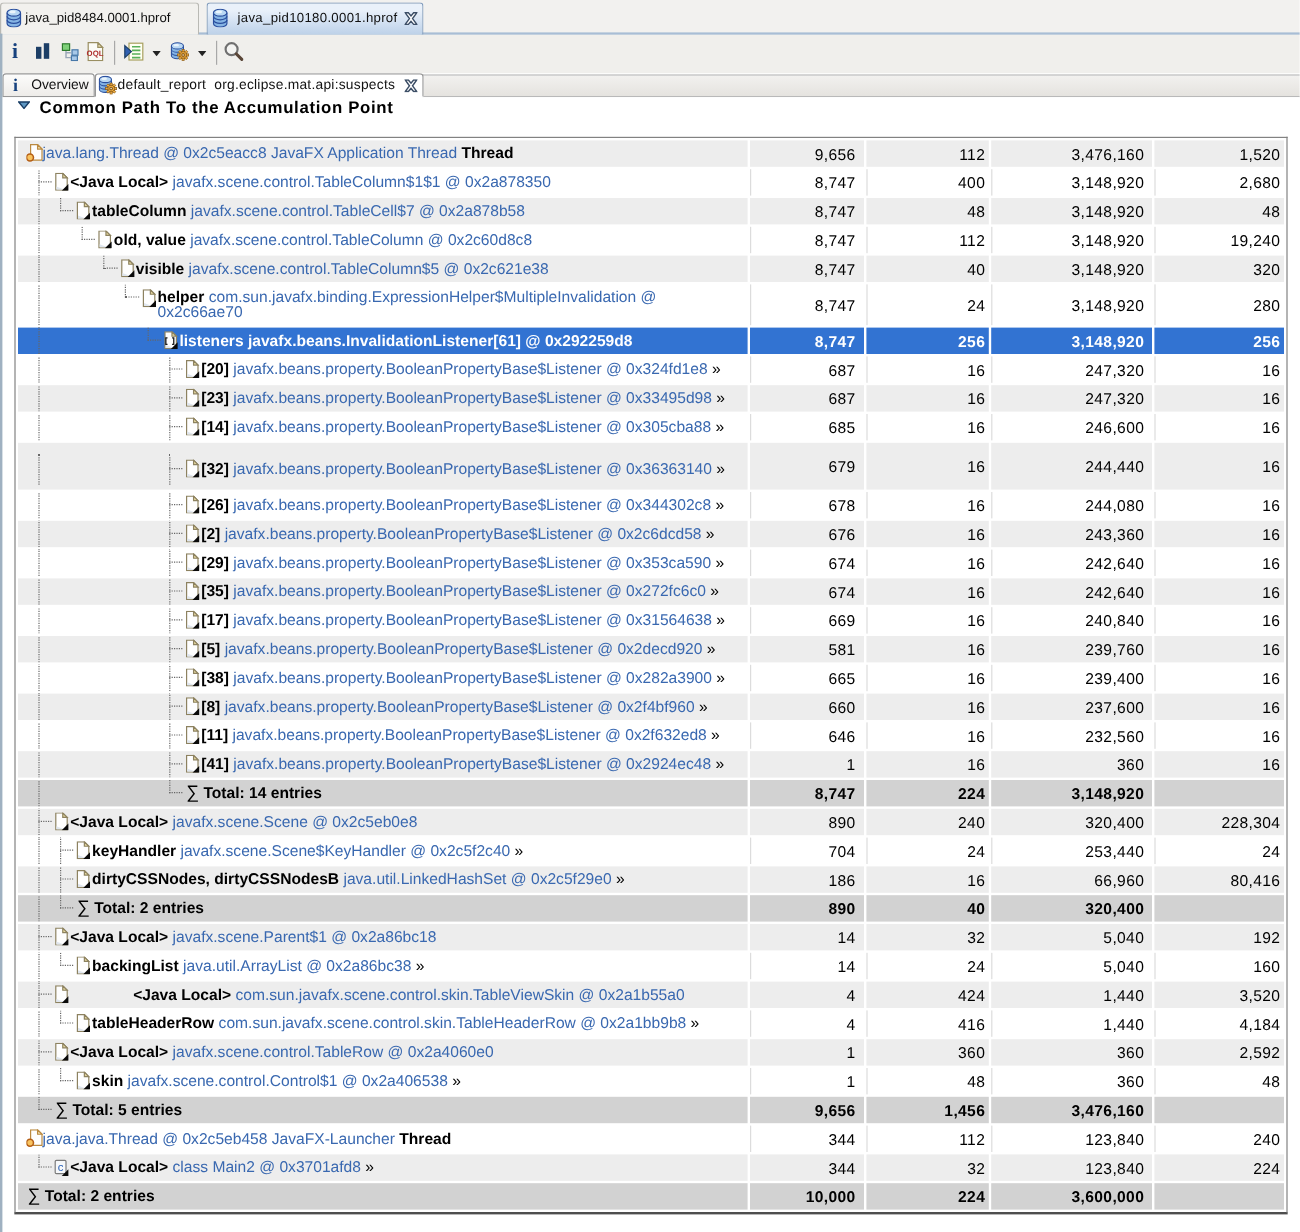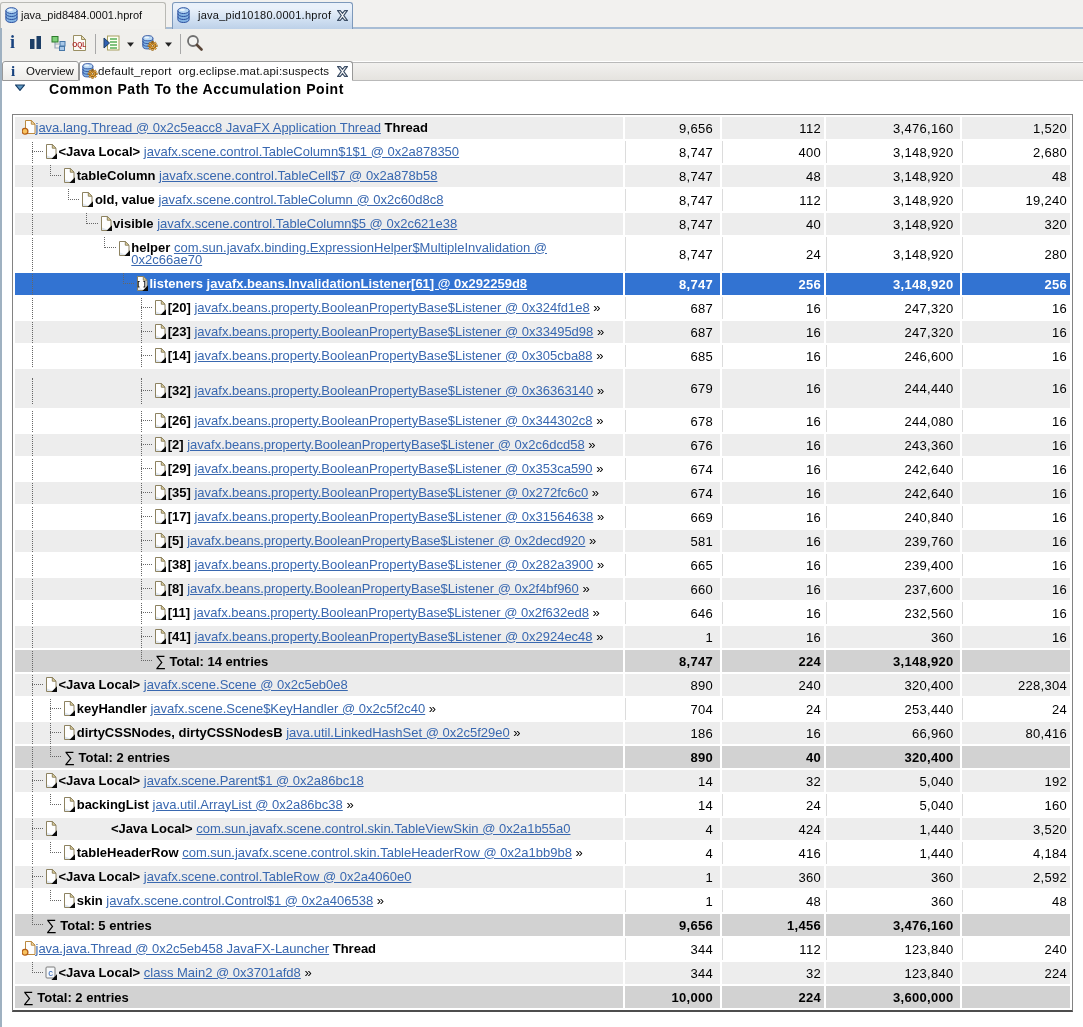--- a/index.html
+++ b/index.html
@@ -32,21 +32,21 @@
 #vt1 .lbl { position:absolute; left:23px; top:3px; }
 #vt1 i { position:absolute; left:6px; top:2px; }
 #vt2 { left:79px; width:274px; background:#fff; border-bottom:1px solid #fff; }
 #vt2 .lbl { position:absolute; left:18px; top:3px; letter-spacing:0.2px; }
 #vt2 i.db { position:absolute; left:2px; top:1px; }
 #vt2 .cl { position:absolute; right:4px; top:4px; }
 
 
 #head { position:absolute; left:0; top:81px; width:1083px; height:24px; background:#fff; }
 #head i { position:absolute; left:15px; top:3px; }
-#head b { position:absolute; left:49px; top:0px; font-size:14px; letter-spacing:0.55px; color:#000; }
+#head b { position:absolute; left:33px; top:0px; font-size:14px; letter-spacing:0.55px; color:#000; }
 
 
 #ledge { position:absolute; left:0; top:28px; width:2px; height:999px; background:#9fb1c1; }
 
 
 #twrap { position:absolute; left:12px; top:114px; border:1px solid #828282;
   border-bottom:2px solid #4e4e4e; background:#fff; }
 table { border-collapse:separate; border-spacing:2px; table-layout:fixed; font-size:13px; }
 td,th { box-sizing:border-box; overflow:hidden; }
 th { font-size:13px; height:19px; text-align:right; white-space:nowrap; letter-spacing:0.2px; }
@@ -57,21 +57,21 @@
 tr:not(.tall) .tx { padding-top:4.5px; }
 td.n { text-align:right; letter-spacing:0.3px; }
 .n0 { padding-right:7px; } .n1 { padding-right:3px; } .n2 { padding-right:6.5px; } .n3 { padding-right:3px; }
 tr { background:#fff; }
 tr.g { background:#ededed; }
 tr.tot { background:#d2d2d2; }
 tr.tot td { font-weight:bold; }
 tr.sel { background:#3273d2; color:#fff; font-weight:bold; }
 tr.sel a { color:#fff; }
 tr:not(.sel):not(.tot):not(.g) td.n { border-left:1px solid #dcdcdc; }
-a { color:#3968b0; text-decoration:underline; }
+a { color:#3968b0; }
 .sig { font-size:15px; font-weight:normal; }
 .b { font-weight:bold; color:inherit; }
 .vr { position:absolute; width:1px; border-left:1px dotted #666; }
 .hr { position:absolute; height:1px; border-top:1px dotted #666; }
 .ic { position:absolute; }
 i { font-style:normal; display:inline-block; }
 </style></head>
 <body>
 <div id="tb1">
  <div id="tab1" class="etab">

